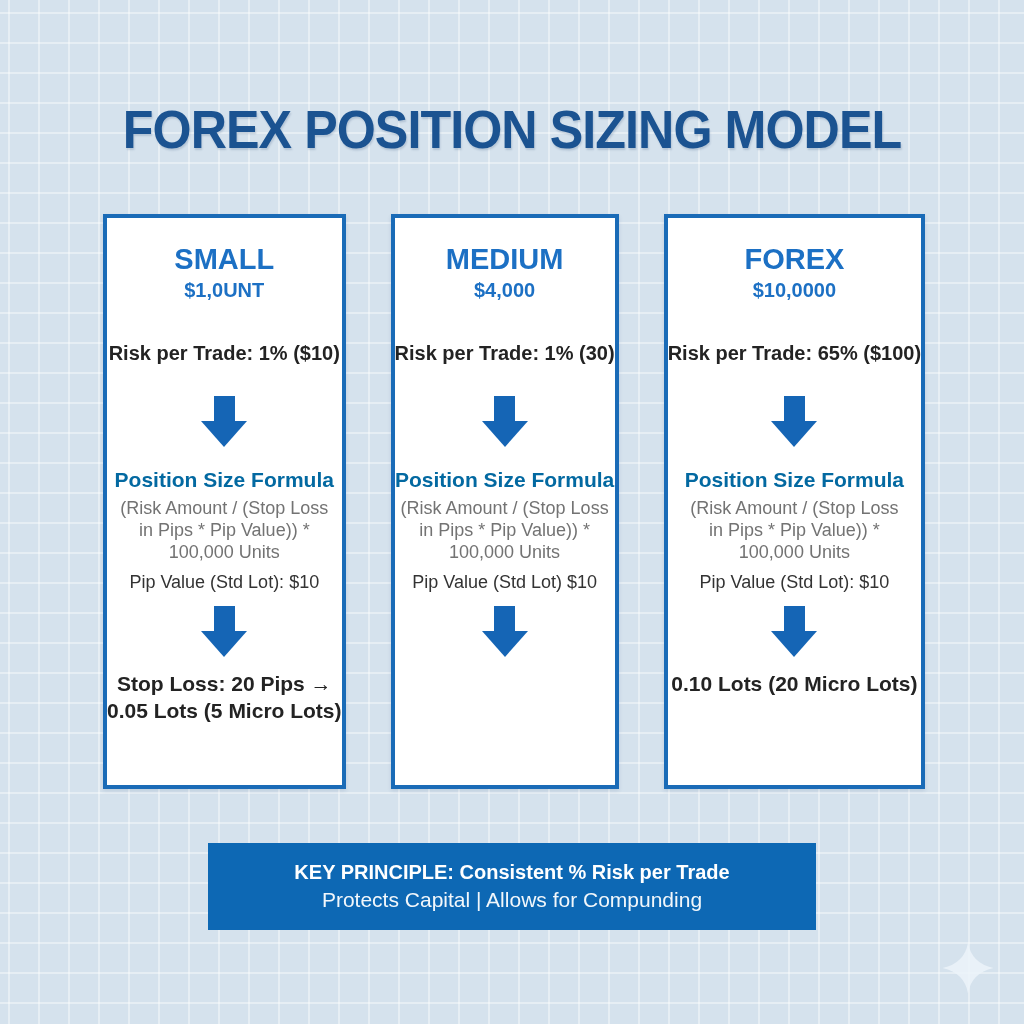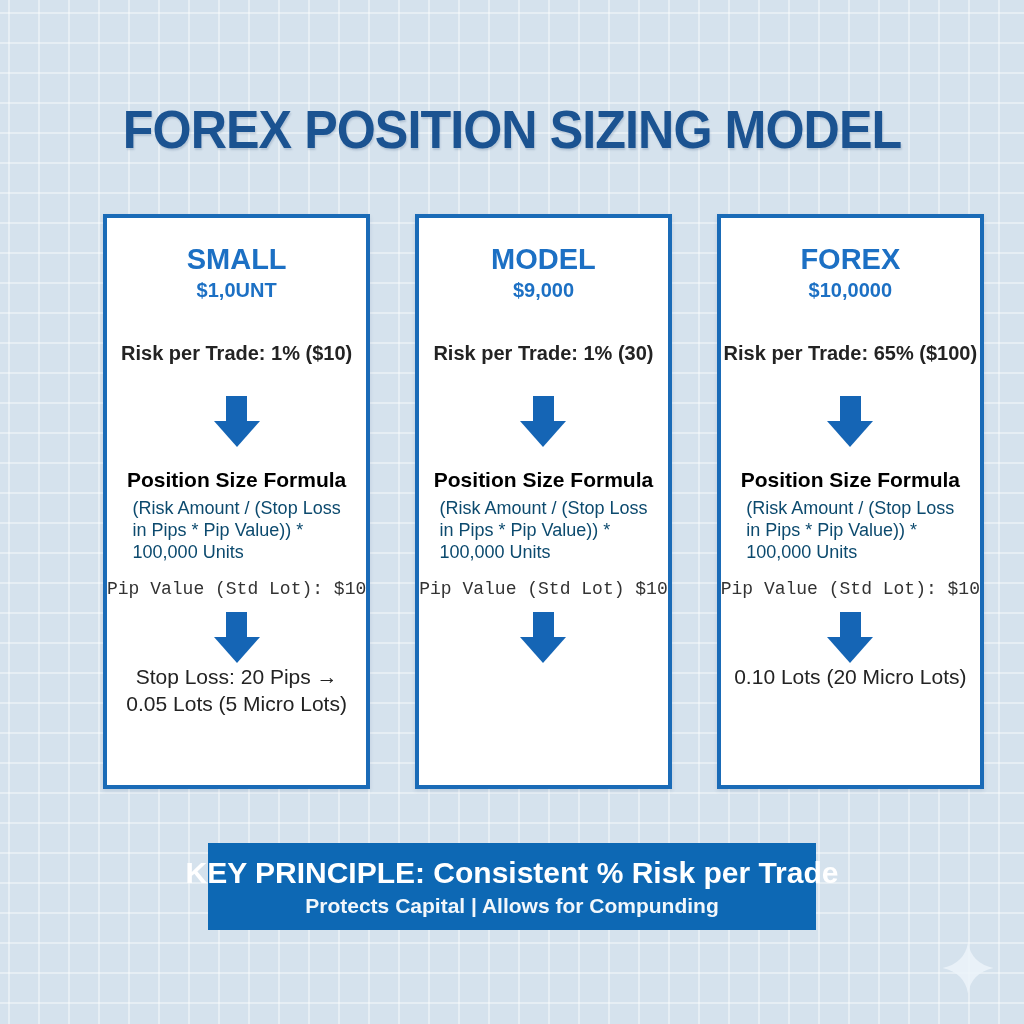--- a/index.html
+++ b/index.html
@@ -56,46 +56,47 @@
   .arrow-2{margin-top:13px;}
   .arrow .stem{width:21px;height:25px;background:#1565b5;}
   .arrow .head{
     width:0;height:0;
     border-left:23px solid transparent;
     border-right:23px solid transparent;
     border-top:26px solid #1565b5;
   }
   .formula-title{
     margin-top:21px;
-    color:#000000;font-size:21px;font-weight:bold;text-align:center;
+    color:#0369a1;font-size:21px;font-weight:bold;text-align:center;
     white-space:nowrap;
   }
   .formula-text{
     margin-top:5px;
-    color:#0c4a6e;font-size:18px;line-height:22px;
+    color:#737373;font-size:18px;line-height:22px;text-align:center;
   }
   .pip-line{
-    margin-top:16px;
-    color:#333333;font-size:18px;text-align:right;white-space:nowrap;font-family:Liberation Mono, monospace;
+    margin-top:9px;
+    color:#333333;font-size:18px;text-align:right;white-space:nowrap;
   }
   .result{
-    color:#232323;font-size:21px;font-weight:normal;line-height:27px;
+    margin-top:13px;
+    color:#232323;font-size:21px;font-weight:bold;line-height:27px;
     text-align:center;white-space:nowrap;
   }
   .banner{
     position:absolute;left:208px;top:843px;width:608px;height:87px;
     background:#0d68b4;
     display:flex;flex-direction:column;align-items:center;justify-content:center;
     gap:4px;
   }
   .banner-title{
-    color:#ffffff;font-size:30px;font-weight:bold;white-space:nowrap;
+    color:#ffffff;font-size:20px;font-weight:bold;white-space:nowrap;
   }
   .banner-subtitle{
-    color:#f2f7fb;font-size:21px;font-weight:bold;white-space:nowrap;
+    color:#f2f7fb;font-size:21px;font-weight:normal;white-space:nowrap;
   }
   .sparkle{
     position:absolute;left:941px;top:941px;width:54px;height:54px;
     opacity:0.85;
   }
 </style>
 </head>
 <body>
 
 <div class="title">FOREX POSITION SIZING MODEL</div>
@@ -121,22 +122,22 @@
       <div class="stem"></div>
       <div class="head"></div>
     </div>
     <div class="result">
       <div>Stop Loss: 20 Pips →</div>
       <div>0.05 Lots (5 Micro Lots)</div>
     </div>
   </div>
 
   <div class="card">
-    <div class="card-name">MODEL</div>
-    <div class="card-amount">$9,000</div>
+    <div class="card-name">MEDIUM</div>
+    <div class="card-amount">$4,000</div>
     <div class="risk-line">Risk per Trade: 1% (30)</div>
     <div class="arrow arrow-1">
       <div class="stem"></div>
       <div class="head"></div>
     </div>
     <div class="formula-title">Position Size Formula</div>
     <div class="formula-text">
       <div>(Risk Amount / (Stop Loss</div>
       <div>in Pips * Pip Value)) *</div>
       <div>100,000 Units</div>

